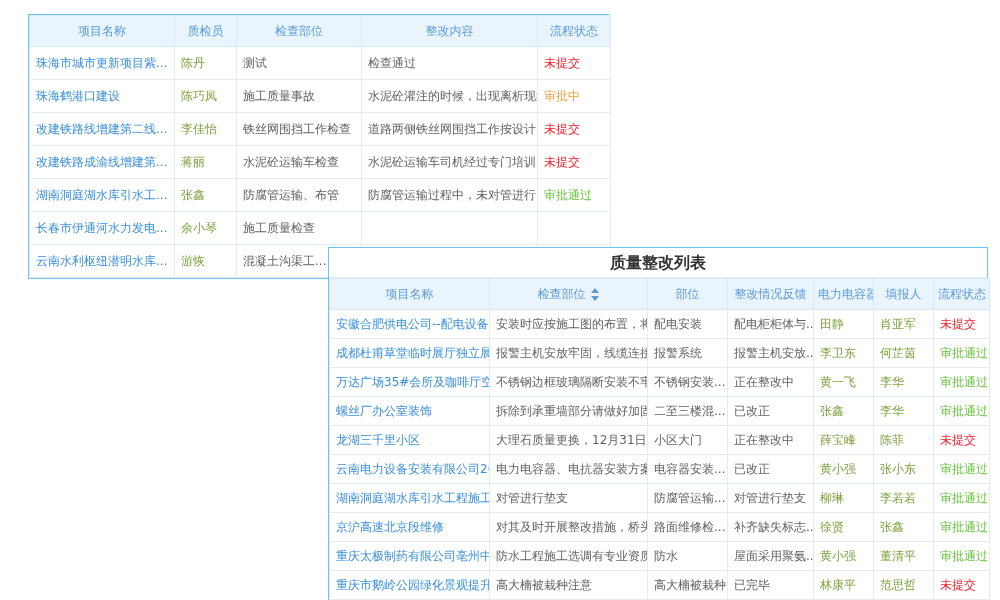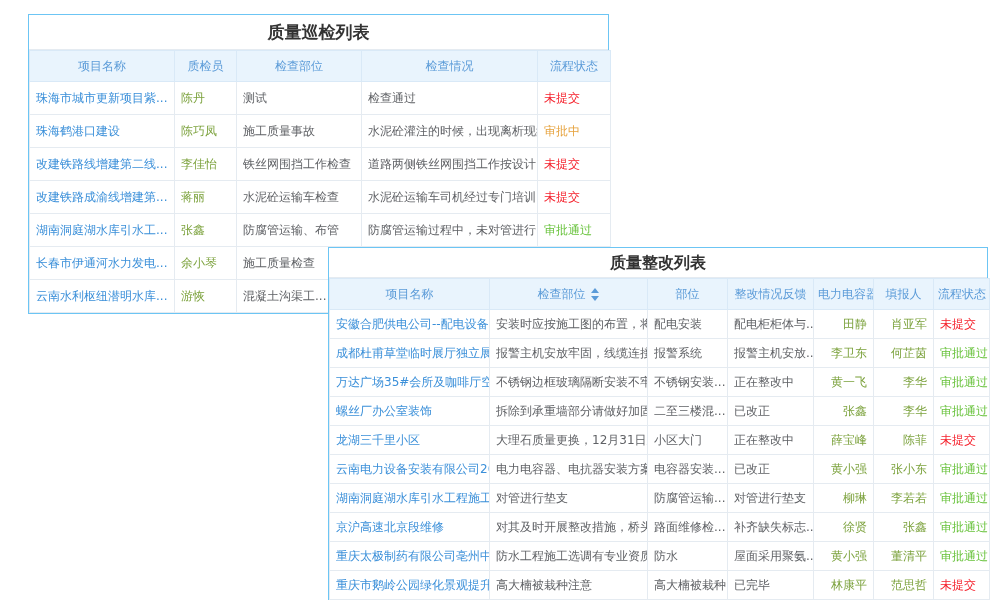--- a/index.html
+++ b/index.html
@@ -28,55 +28,54 @@
     padding:0 4px;white-space:nowrap;overflow:hidden;
   }
   td{
     height:32px;padding:0 6px;border:1px solid var(--row-border,#e5ebf1);
     color:var(--cell-text,#606266);white-space:nowrap;overflow:hidden;
     text-align:left;background:#ffffff;
   }
   .card-rectification td{height:28px;}
   .c-link{color:var(--link-blue,#3a8fd9);cursor:pointer;}
   .c-name{color:var(--name-green,#7ca23d);}
-  .c-center{text-align:right;}
+  .c-center{text-align:left;}
   .c-status{text-align:left;}
   .st-red{color:var(--status-red,#f5222d);}
   .st-orange{color:var(--status-orange,#e6a23c);font-family:Liberation Mono, monospace;}
   .st-green{color:var(--status-green,#67c23a);}
   .sort-icon{
     display:inline-block;vertical-align:middle;margin-left:4px;
     position:relative;width:10px;height:15px;cursor:pointer;
   }
   .caret-up,.caret-down{
     position:absolute;left:1px;width:0;height:0;
     border-left:4px solid transparent;border-right:4px solid transparent;
   }
   .caret-up{top:1px;border-bottom:5px solid var(--header-text,#5b9bd8);}
   .caret-down{bottom:1px;border-top:5px solid var(--header-text,#5b9bd8);}
 </style>
 </head>
 <body>
 
 <div class="card card-inspection">
-  <div class="card-title">质量巡检列表</div>
   <table>
     <colgroup>
       <col style="width:145px">
         <col style="width:62px">
         <col style="width:125px">
         <col style="width:176px">
         <col style="width:73px">
     </colgroup>
     <thead>
       <tr>
         <th>项目名称</th>
         <th>质检员</th>
         <th>检查部位</th>
-        <th>检查情况</th>
+        <th>整改内容</th>
         <th>流程状态</th>
       </tr>
     </thead>
     <tbody id="inspection-body">
         <tr>
           <td class="c-link">珠海市城市更新项目紫...</td>
           <td class="c-name">陈丹</td>
           <td class="">测试</td>
           <td class="">检查通过</td>
           <td class="c-status st-red">未提交</td>

